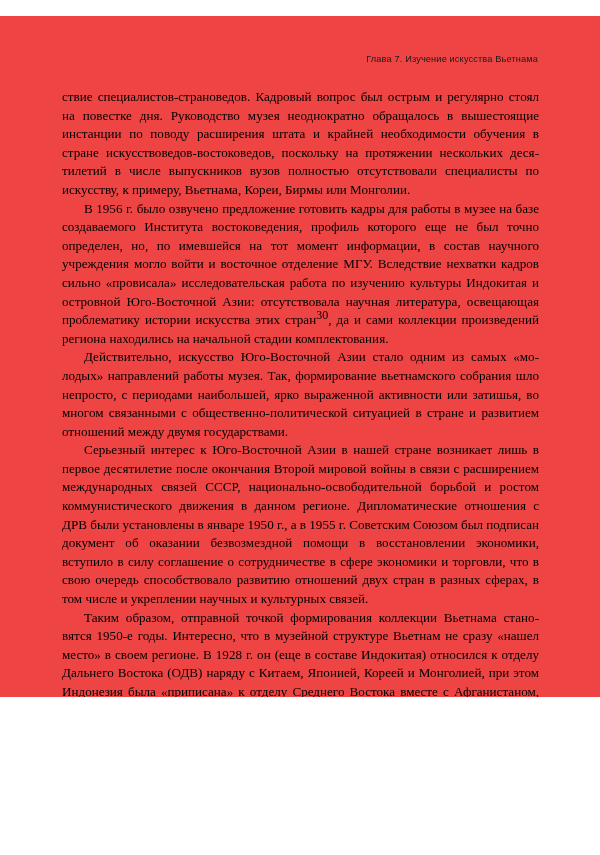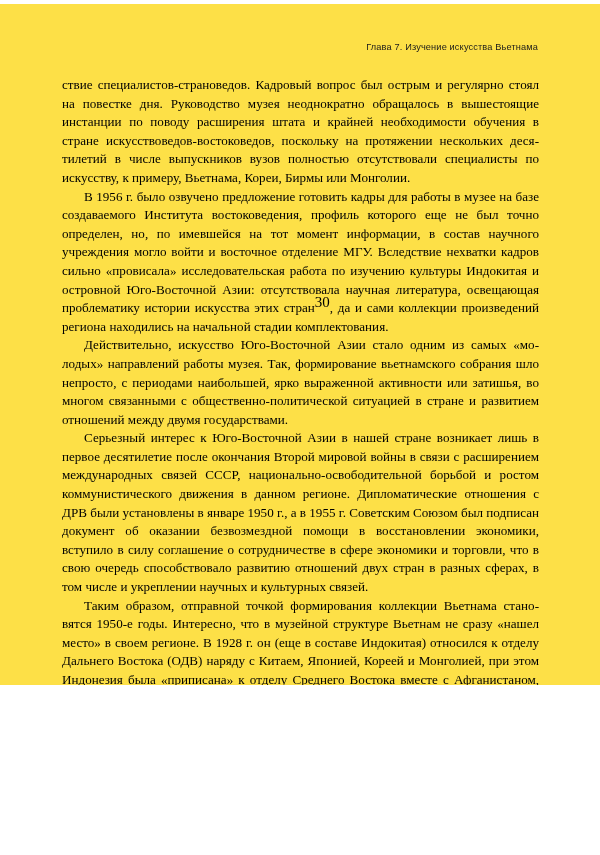--- a/index.html
+++ b/index.html
@@ -4,22 +4,22 @@
 <style>
   html, body {
     margin: 0;
     padding: 0;
     background: #ffffff;
   }
   .page {
     position: relative;
     width: 600px;
     height: 681px;
-    background: #fde047;
-    margin: 4px auto;
+    background: #ef4444;
+    margin: 16px auto;
     overflow: hidden;
     font-family: "Liberation Serif", serif;
     color: #000000;
   }
   .running-head {
     position: absolute;
     top: 38px;
     right: 62px;
     font-family: "Liberation Sans", sans-serif;
     font-size: 9.2px;
@@ -42,21 +42,21 @@
     text-indent: 0;
     hyphens: manual;
   }
   .para.indent {
     text-indent: 22px;
   }
   .para + .para {
     margin-top: 0px;
   }
   sup {
-    font-size: 15px;
+    font-size: 12px;
     vertical-align: super;
     line-height: 0;
   }
   .folio {
     position: absolute;
     right: 62px;
     top: 798px;
     font-family: "Liberation Sans", sans-serif;
     font-size: 11.5px;
     font-weight: bold;

